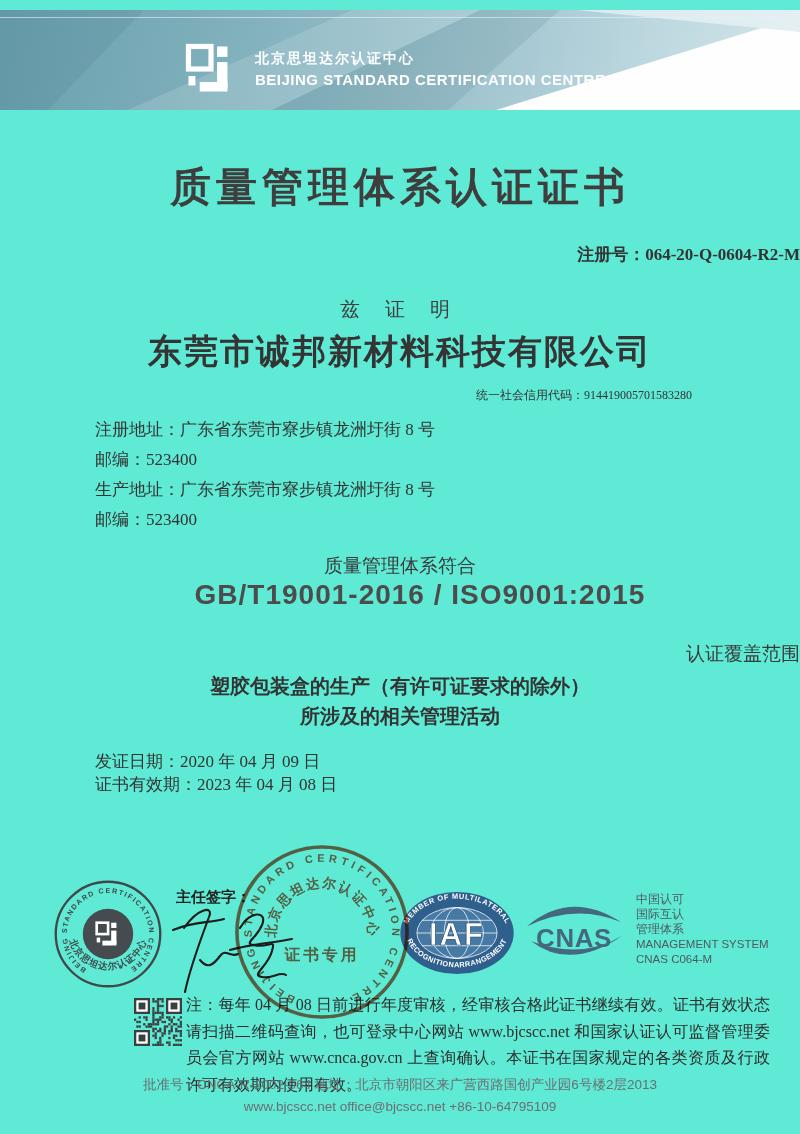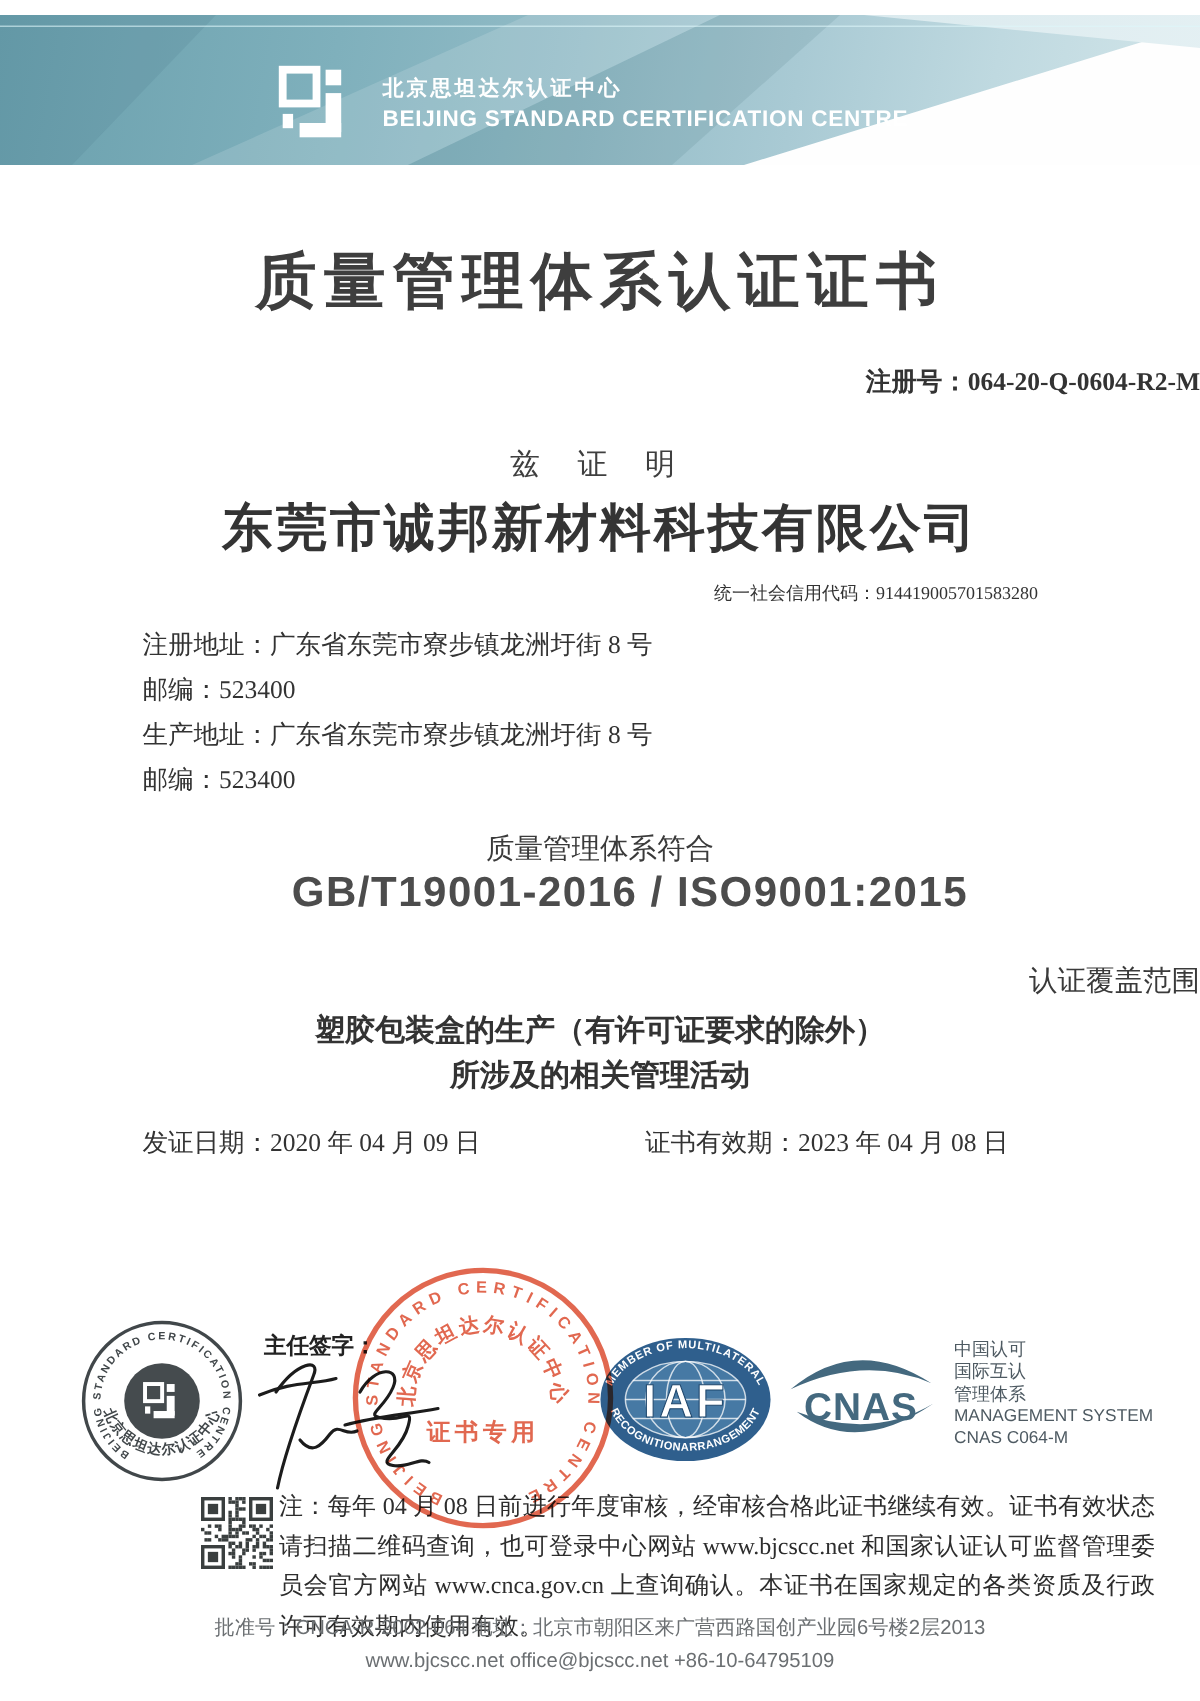--- a/index.html
+++ b/index.html
@@ -1,16 +1,16 @@
 <!DOCTYPE html>
 <html><head>
 <meta charset="utf-8">
 <style>
   html,body{margin:0;padding:0;background:#e9e9e9;}
-  .page{position:relative;width:800px;height:1134px;margin:0 auto;background:#ffffff;overflow:hidden;
+  .page{position:relative;width:800px;height:1134px;margin:0 auto;background:#5eead4;overflow:hidden;
         font-family:"Liberation Serif","DejaVu Serif",serif;color:#3c3c3c;}
   
   .band{position:absolute;left:0;top:10px;width:800px;height:100px;
         background:linear-gradient(100deg,#6aa0ad 0%,#7fb0bc 28%,#93bcc7 48%,#a9cad4 66%,#bfd9e0 82%,#d3e6ea 100%);}
   .band::after{content:'';position:absolute;left:0;top:7px;width:100%;height:1px;background:rgba(222,246,250,.6);}
   .facet{position:absolute;inset:0;}
   .f1{background:rgba(20,70,85,.08);clip-path:polygon(0 0,18% 0,6% 100%,0 100%);}
   .f2{background:rgba(255,255,255,.14);clip-path:polygon(16% 100%,44% 0,60% 0,34% 100%);}
   .f3{background:rgba(25,75,90,.10);clip-path:polygon(34% 100%,60% 0,70% 0,56% 100%);}
   .f4{background:#fefefe;clip-path:polygon(62% 100%,100% 6%,100% 100%);}
@@ -98,21 +98,21 @@
   <div class="abs addr a3">生产地址：广东省东莞市寮步镇龙洲圩街 8 号</div>
   <div class="abs addr a4">邮编：523400</div>
 
   <div class="abs sysline">质量管理体系符合</div>
   <div class="abs standard">GB/T19001-2016 / ISO9001:2015</div>
 
   <div class="abs scopetitle">认证覆盖范围</div>
   <div class="abs scope1">塑胶包装盒的生产（有许可证要求的除外）</div>
   <div class="abs scope2">所涉及的相关管理活动</div>
 
-  <div class="dates abs" style="left:95px;">
+  <div class="dates abs" style="left:95px;flex-direction:column;">
     <div class="date-issue"><span>发证日期：</span><span>2020 年 04 月 09 日</span></div>
     <div class="date-valid"><span>证书有效期：</span><span>2023 年 04 月 08 日</span></div>
   </div>
 
   <svg class="black-seal" viewBox="0 0 120 120">
     <defs>
       <path id="bs-top" d="M60,104 A44,44 0 1,1 60.01,104"></path>
       <path id="bs-bot" d="M18,64 A43,43 0 0,0 102,64"></path>
     </defs>
     <circle cx="60" cy="60" r="56" fill="none" stroke="#41474a" stroke-width="2.5"></circle>

